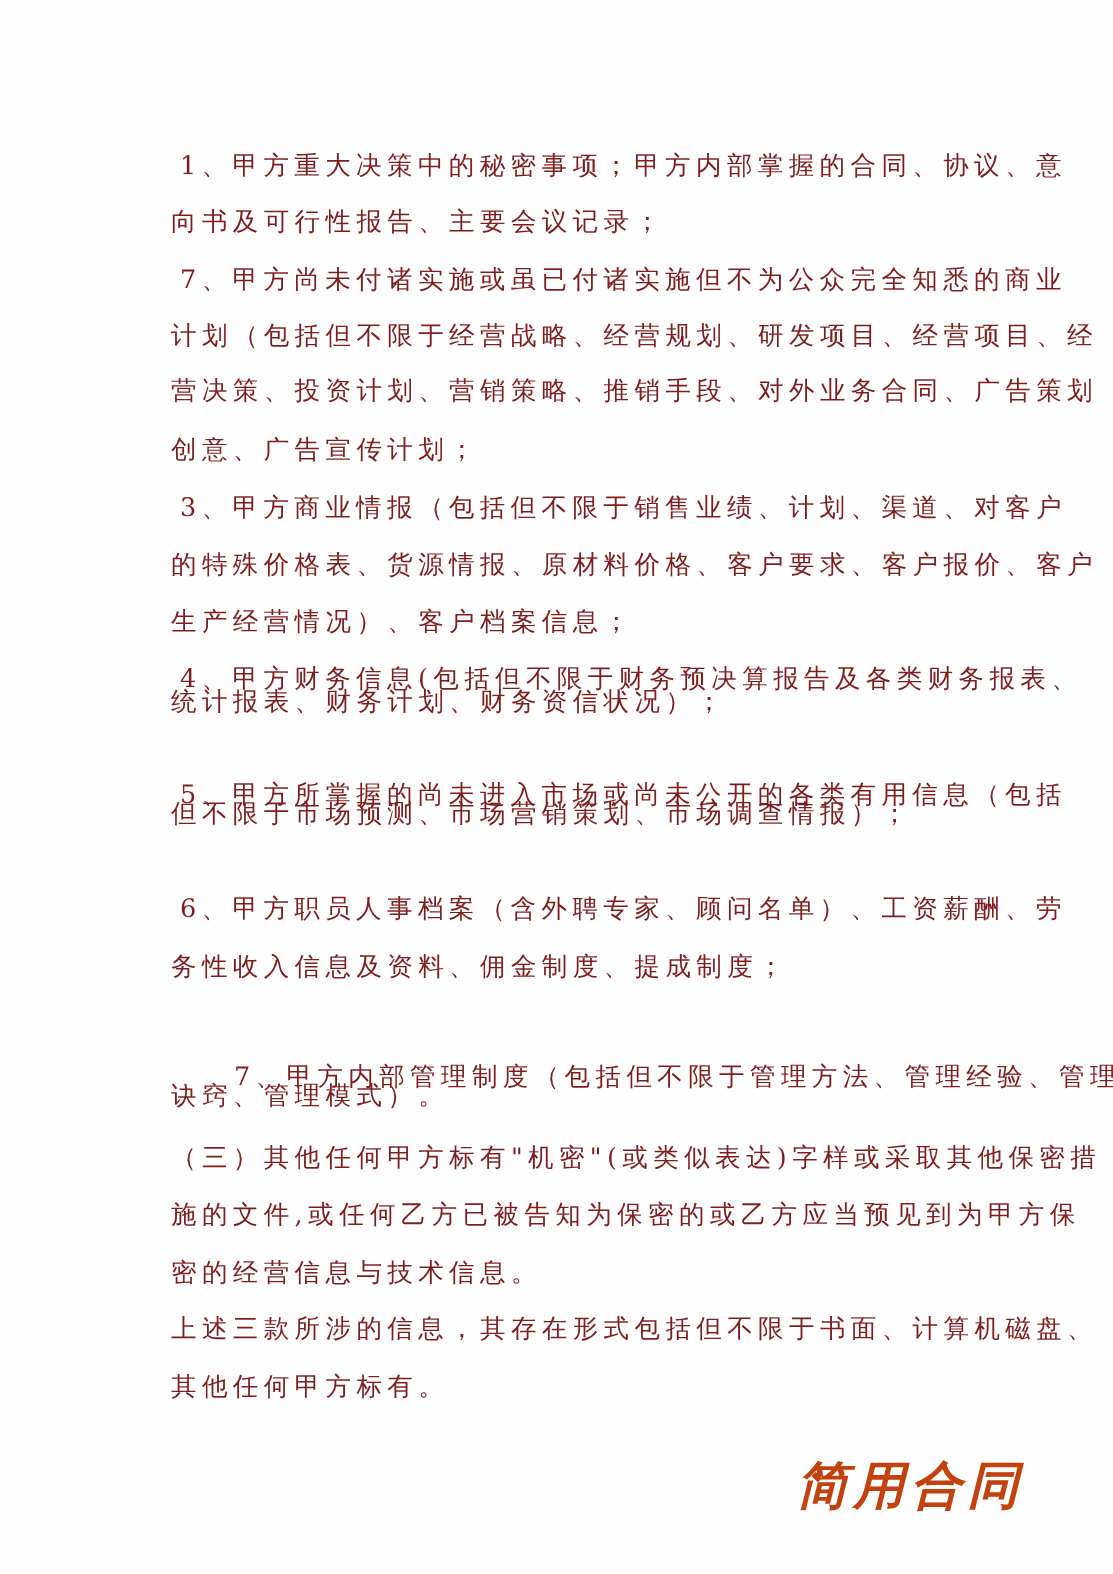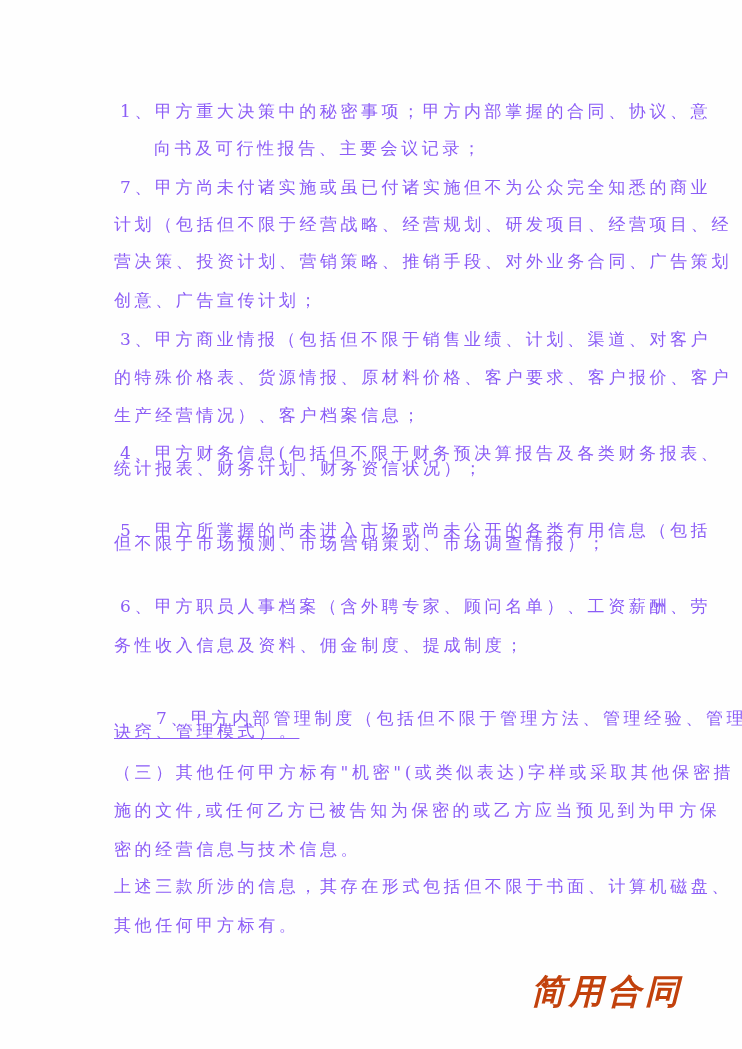--- a/index.html
+++ b/index.html
@@ -6,21 +6,21 @@
     body { width: 742px; height: 1049px; position: relative; overflow: hidden; }
     .page { position: absolute; left: 0; top: 0; width: 742px; height: 1049px; background: #fefefe; }
     .line {
       position: absolute;
       left: 114px;
       width: 520px;
       height: 24px;
       line-height: 24px;
       font-family: "DejaVu Serif", "Liberation Serif", serif;
       font-size: 17px;
-      color: #8b5cf6;
+      color: #7f1d1d;
       letter-spacing: 3.6px;
       white-space: nowrap;
     }
     .line.indent { left: 120px; }
     .watermark {
       position: absolute;
       left: 512px; top: 942px;
       width: 190px;
       text-align: center;
       color: #c2410c;
@@ -31,36 +31,36 @@
     }
     .wm-title { font-size: 34px; letter-spacing: 4px; line-height: 40px; }
     .wm-sub { font-size: 17px; letter-spacing: 2px; line-height: 26px; margin-top: 6px; }
   </style>
 </head>
 <body>
 
 <div class="page">
   <div id="lines">
       <div class="line indent" style="top: 99px;">1、甲方重大决策中的秘密事项；甲方内部掌握的合同、协议、意</div>
-      <div class="line" style="top: 136px; margin-left: 40px;">向书及可行性报告、主要会议记录；</div>
+      <div class="line" style="top: 136px;">向书及可行性报告、主要会议记录；</div>
       <div class="line indent" style="top: 175px;">7、甲方尚未付诸实施或虽已付诸实施但不为公众完全知悉的商业</div>
       <div class="line" style="top: 212px;">计划（包括但不限于经营战略、经营规划、研发项目、经营项目、经</div>
       <div class="line" style="top: 249px; text-align: center;">营决策、投资计划、营销策略、推销手段、对外业务合同、广告策划</div>
       <div class="line" style="top: 288px;">创意、广告宣传计划；</div>
       <div class="line indent" style="top: 327px;">3、甲方商业情报（包括但不限于销售业绩、计划、渠道、对客户</div>
       <div class="line" style="top: 365px;">的特殊价格表、货源情报、原材料价格、客户要求、客户报价、客户</div>
       <div class="line" style="top: 403px;">生产经营情况）、客户档案信息；</div>
       <div class="line indent" style="top: 441px;">4、甲方财务信息(包括但不限于财务预决算报告及各类财务报表、</div>
       <div class="line" style="top: 456px;">统计报表、财务计划、财务资信状况）；</div>
       <div class="line indent" style="top: 518px;">5、甲方所掌握的尚未进入市场或尚未公开的各类有用信息（包括</div>
       <div class="line" style="top: 531px;">但不限于市场预测、市场营销策划、市场调查情报）；</div>
       <div class="line indent" style="top: 594px;">6、甲方职员人事档案（含外聘专家、顾问名单）、工资薪酬、劳</div>
       <div class="line" style="top: 633px;">务性收入信息及资料、佣金制度、提成制度；</div>
       <div class="line indent" style="top: 706px; margin-left: 36px;">7、甲方内部管理制度（包括但不限于管理方法、管理经验、管理</div>
-      <div class="line" style="top: 719px; text-decoration: underline;">诀窍、管理模式）。</div>
+      <div class="line" style="top: 719px;">诀窍、管理模式）。</div>
       <div class="line" style="top: 760px;">（三）其他任何甲方标有"机密"(或类似表达)字样或采取其他保密措</div>
       <div class="line" style="top: 798px;">施的文件,或任何乙方已被告知为保密的或乙方应当预见到为甲方保</div>
       <div class="line" style="top: 837px;">密的经营信息与技术信息。</div>
       <div class="line" style="top: 874px;">上述三款所涉的信息，其存在形式包括但不限于书面、计算机磁盘、</div>
       <div class="line" style="top: 913px;">其他任何甲方标有。</div>
     </div>
 
   <div class="watermark">
     <div class="wm-title">简用合同</div>
   </div>

